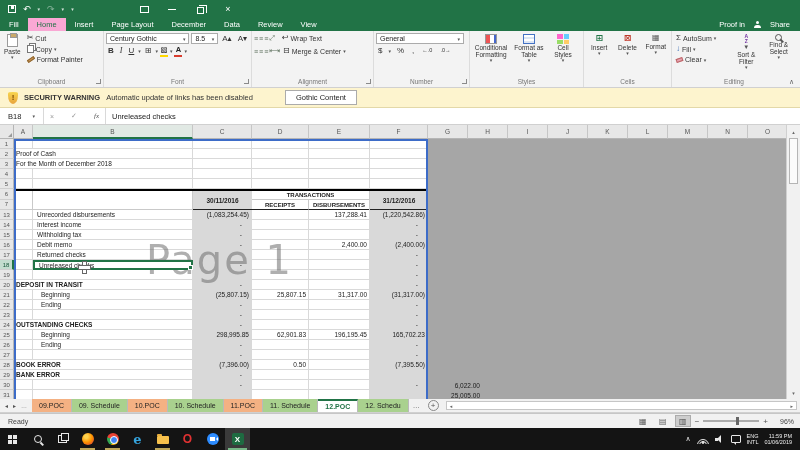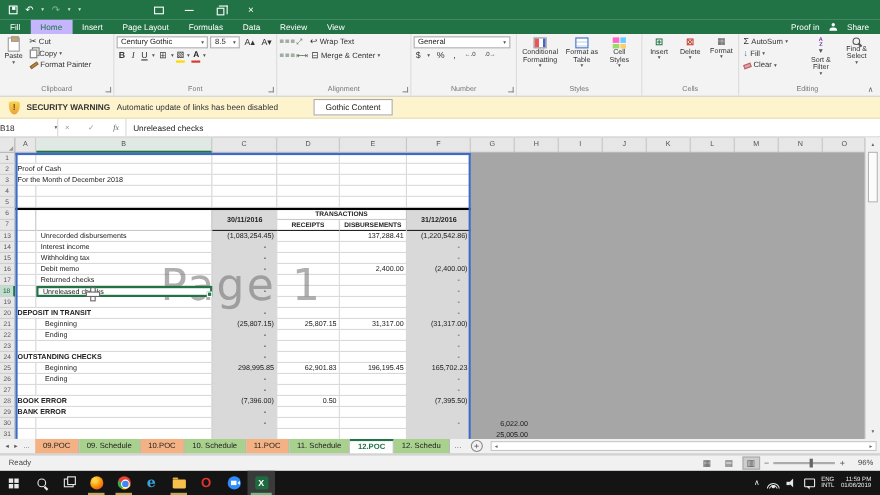--- a/index.html
+++ b/index.html
@@ -19,21 +19,21 @@
   .wincontrols{display:flex;height:100%}
   .wc{width:28px;height:100%;display:flex;align-items:center;justify-content:center;font-size:9px;color:#fff}
   .rdi{width:9px;height:7px;border:1px solid #fff}
   .mini{width:8px;height:1px;background:#fff}
   .resti{width:7px;height:7px;border:1px solid #fff;position:relative;margin-top:2px}
   .resti:before{content:'';position:absolute;top:-3px;left:1px;width:7px;height:7px;border:1px solid #fff;border-bottom:none;border-left:none}
 
   
   .tabrow{height:13px;background:#217346;display:flex;align-items:stretch;color:#fff;font-size:7.5px;flex:0 0 13px}
   .rtab{padding:0 9px;display:flex;align-items:center;white-space:nowrap}
-  .rtab.active{background:#c4b5fd;color:#217346}
+  .rtab.active{background:#f9a8d4;color:#217346}
   .tellme{display:flex;align-items:center;gap:3px;color:#d9e8df;padding-left:8px;white-space:nowrap}
   .bulb{width:5px;height:5px;border-radius:50%;background:#F2D230}
   .tabrow-right{margin-left:auto;display:flex;align-items:center;gap:9px;padding-right:10px}
   .person{width:7px;height:7px;position:relative}
   .person:before{content:'';position:absolute;top:0;left:2px;width:3px;height:3px;border-radius:50%;background:#fff}
   .person:after{content:'';position:absolute;bottom:0;left:0;width:7px;height:3px;border-radius:3px 3px 0 0;background:#fff}
 
   
   .ribbon{height:57px;background:#f3f3f3;border-bottom:1px solid #d0d0d0;display:flex;position:relative;flex:0 0 57px}
   .grp{height:100%;border-right:1px solid #dcdcdc;display:flex;flex-direction:column;padding:2px 2px 0;position:relative}
@@ -71,21 +71,21 @@
 
   
   .security{height:20px;background:#fdf4ce;border-bottom:1px solid #e3d8a8;display:flex;align-items:center;gap:6px;padding-left:8px;flex:0 0 20px}
   .shield{width:10px;height:12px;background:linear-gradient(#f7d54e,#e8a33d);border-radius:50% 50% 50% 50%/12% 12% 70% 70%;display:flex;align-items:center;justify-content:center;color:#7a4a00;font-weight:bold;font-size:8px}
   .sec-badge{font-weight:bold;color:#333;font-size:7.5px}
   .sec-msg{color:#333;font-size:7.5px}
   .sec-btn{margin-left:26px;background:#fff;border:1px solid #ababab;padding:2px 10px;font-size:7.5px;color:#222}
 
   
   .fbar{height:17px;background:#fff;border-bottom:1px solid #d0d0d0;display:flex;align-items:stretch;flex:0 0 17px}
-  .namebox{width:53px;display:flex;align-items:center;justify-content:space-between;padding:0 0;border-right:1px solid #d9d9d9;font-size:7.5px}
+  .namebox{width:44px;display:flex;align-items:center;justify-content:space-between;padding:0 8px;border-right:1px solid #d9d9d9;font-size:7.5px}
   .fxbtns{display:flex;align-items:center;gap:17px;padding:8px 6px;border-right:1px solid #d9d9d9;color:#999}
   .fx{font-family:"Liberation Serif",serif;font-style:italic;color:#555}
   .fcontent{flex:1;display:flex;align-items:center;padding-left:6px;font-size:7.5px}
 
   
   .sheet{flex:0 0 274px;display:flex;overflow:hidden}
   .grid-area{width:786px;position:relative;overflow:hidden;background:#a6a6a6;display:flex;flex-direction:column}
   .colhdrs{display:flex;height:14px;flex:0 0 14px;background:#e7e7e7;font-size:6.5px;color:#555}
   .corner{width:14px;flex:0 0 14px;border-right:1px solid #b5b5b5;border-bottom:1px solid #b5b5b5;background:#e7e7e7;position:relative}
   .corner:after{content:'';position:absolute;right:1px;bottom:1px;border-left:4px solid transparent;border-bottom:4px solid #9a9a9a}
@@ -220,21 +220,21 @@
       <div class="wc">×</div>
     </div>
   </div>
 
   <div class="tabrow">
     <div style="display:flex;align-items:stretch">
         <div class="rtab">Fill</div>
         <div class="rtab active">Home</div>
         <div class="rtab">Insert</div>
         <div class="rtab">Page Layout</div>
-        <div class="rtab">Formulas</div>
+        <div class="rtab">December</div>
         <div class="rtab">Data</div>
         <div class="rtab">Review</div>
         <div class="rtab">View</div>
       </div>
     <div class="tabrow-right">
       <span>Proof in</span>
       <span class="person"></span>
       <span>Share</span>
     </div>
   </div>

